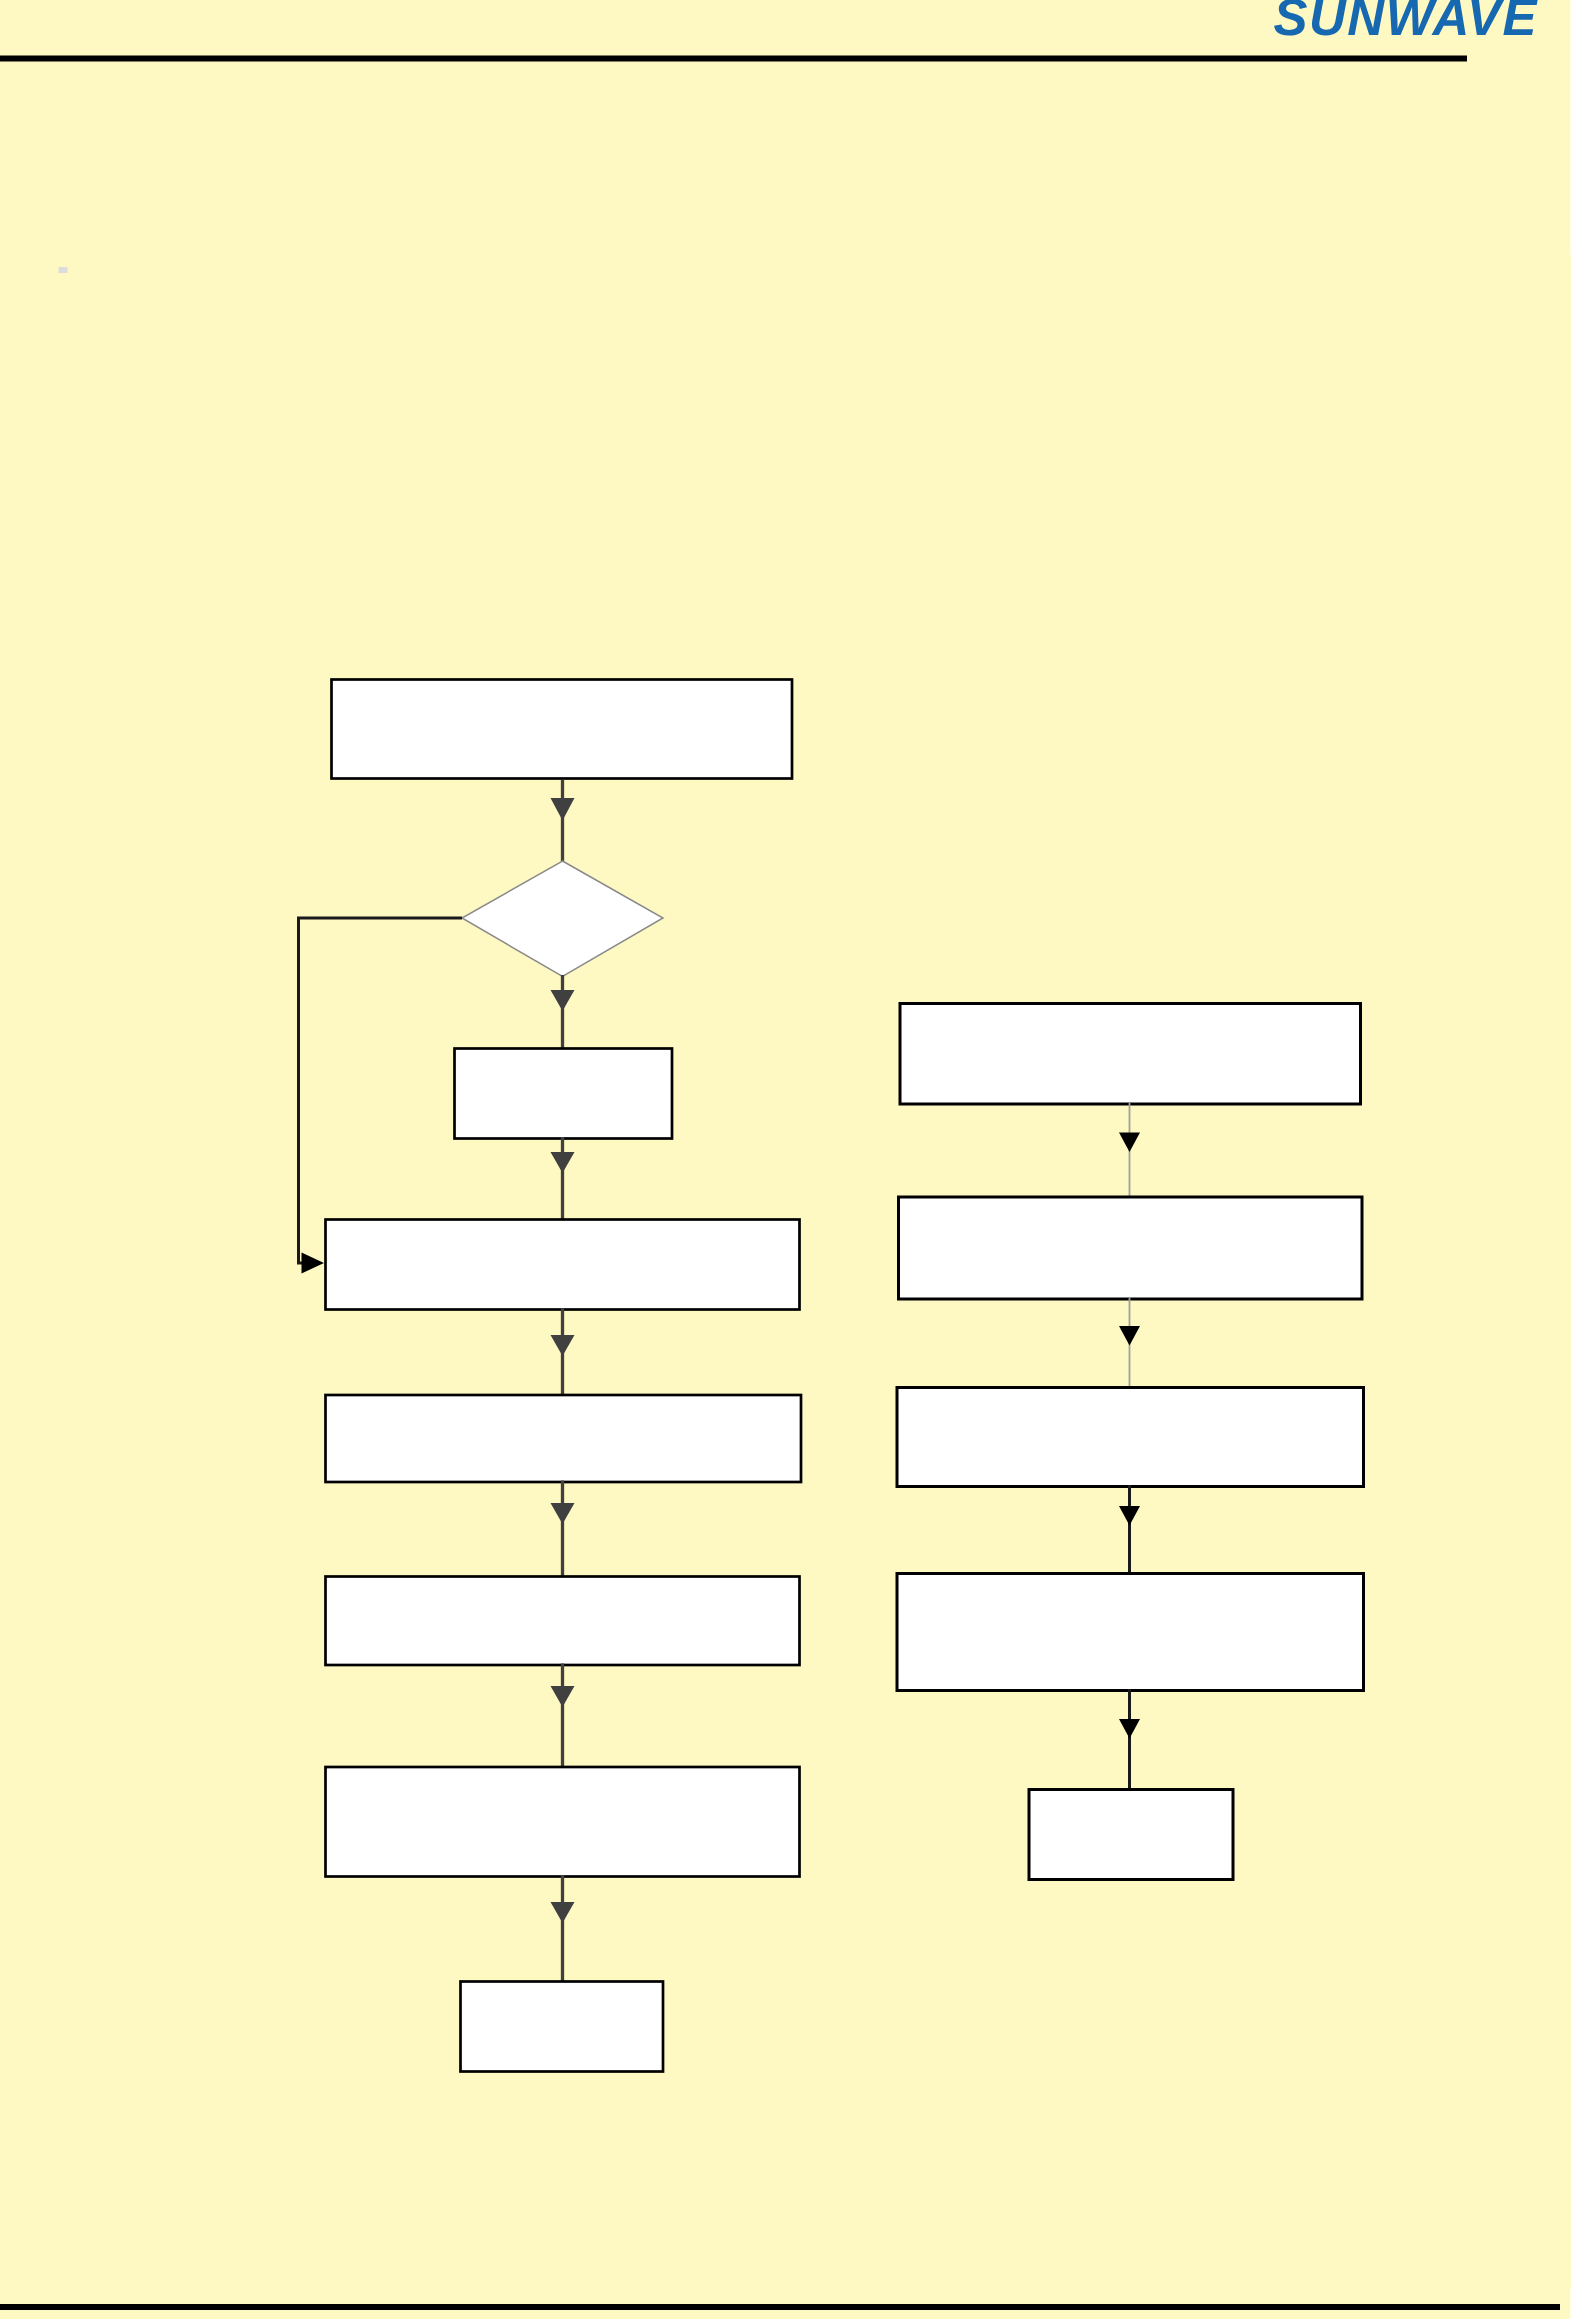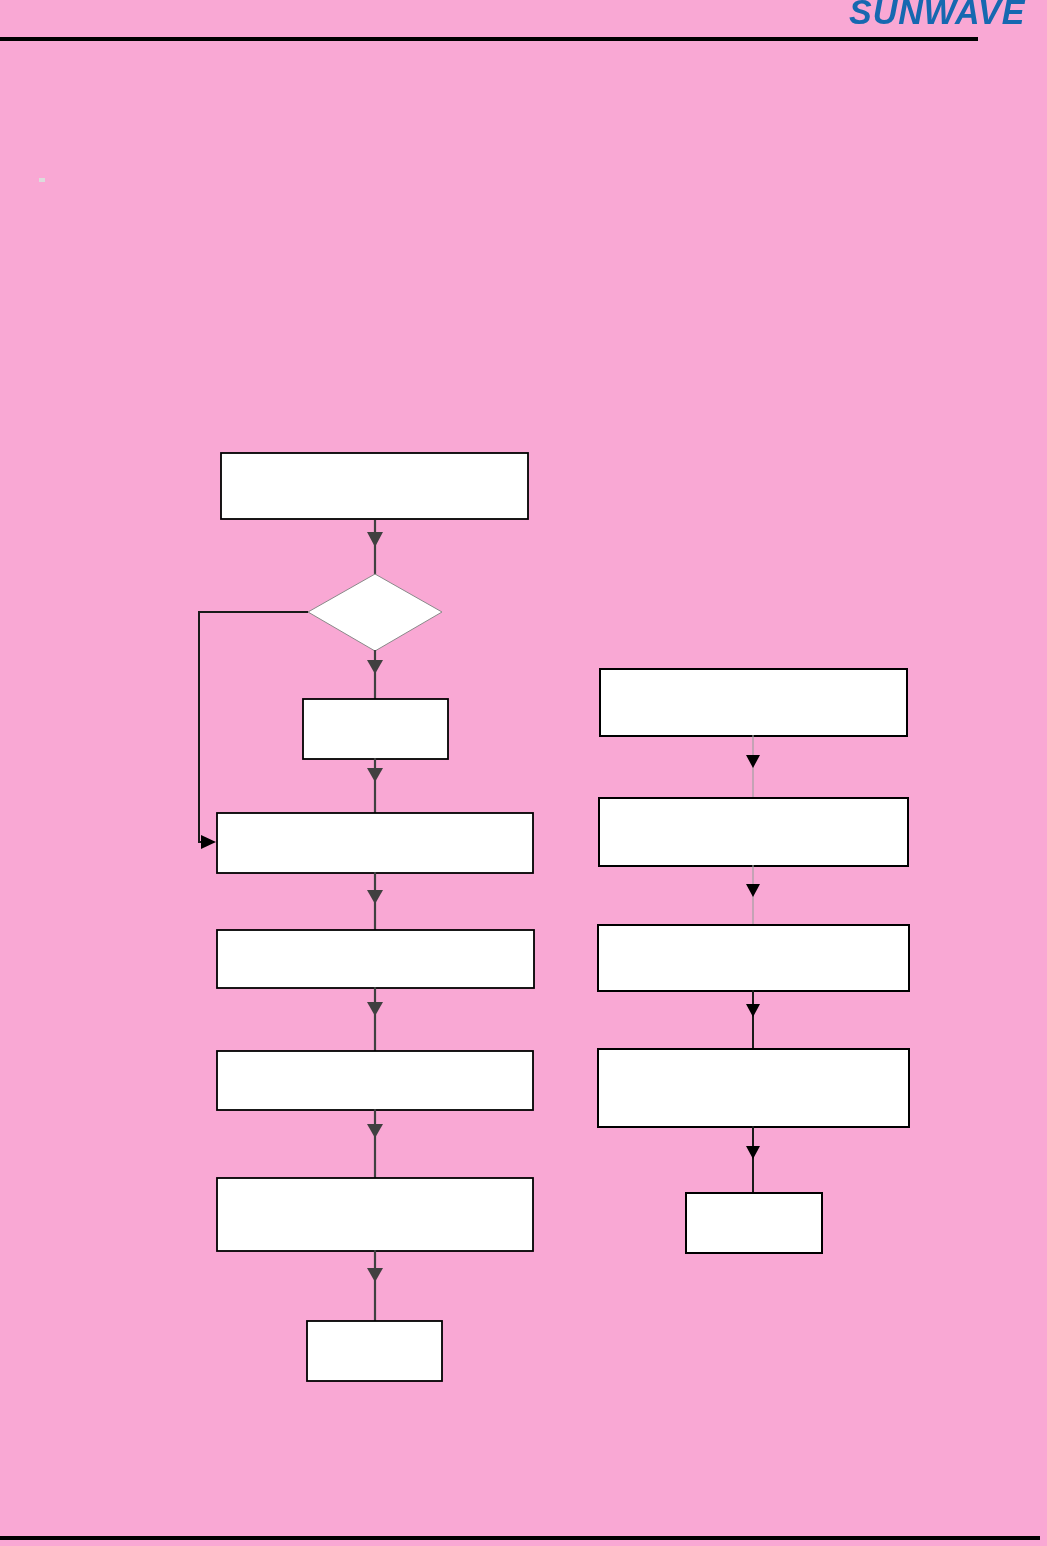--- a/index.html
+++ b/index.html
@@ -5,21 +5,21 @@
   html, body {
     margin: 0;
     padding: 0;
     background: #ffffff;
     font-family: "Liberation Sans", sans-serif;
   }
   .page {
     position: relative;
     width: 1047px;
     height: 1546px;
-    background: #f9a8d4;
+    background: #fef9c3;
     overflow: hidden;
   }
   .logo {
     position: absolute;
     left: 849px;
     top: -5px;
     font-family: "Liberation Sans", sans-serif;
     font-size: 34px;
     font-weight: 700;
     font-style: italic;

